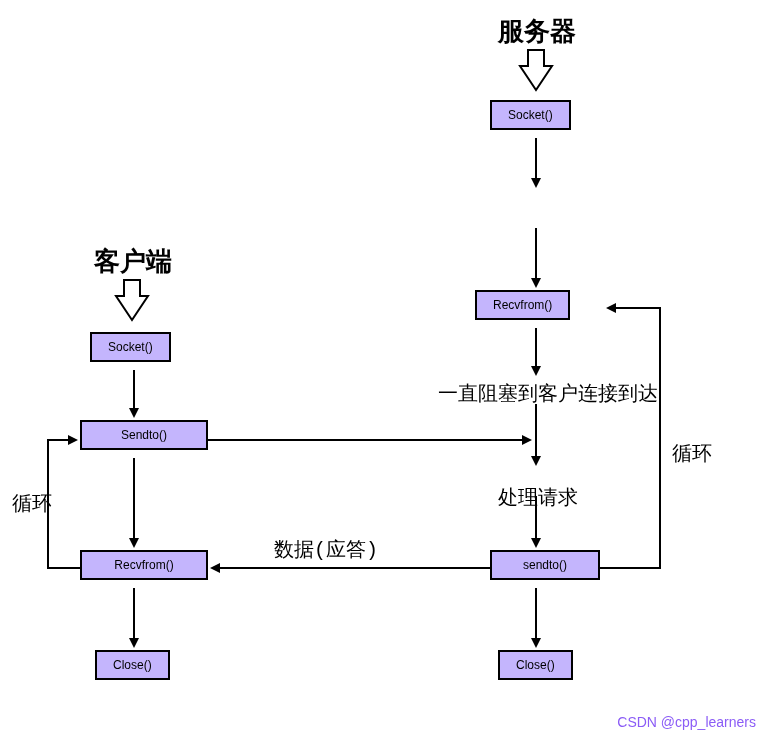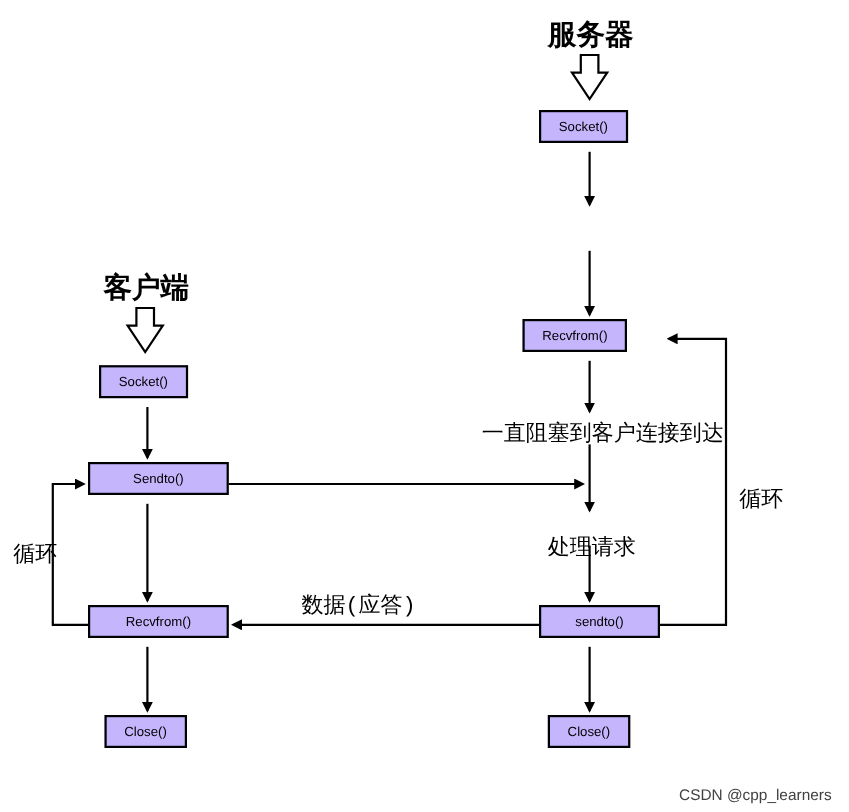--- a/index.html
+++ b/index.html
@@ -31,21 +31,21 @@
       white-space: nowrap;
     }
     .text-label {
       position: absolute;
       font-size: 20px;
       white-space: nowrap;
       font-family: Liberation Mono, monospace;
     }
     .watermark {
       position: absolute;
-      color: #404040;
+      color: #8b5cf6;
       font-size: 14px;
     }
     svg.arrows {
       position: absolute;
       top: 0;
       left: 0;
       width: 772px;
       height: 738px;
       pointer-events: none;
     }

